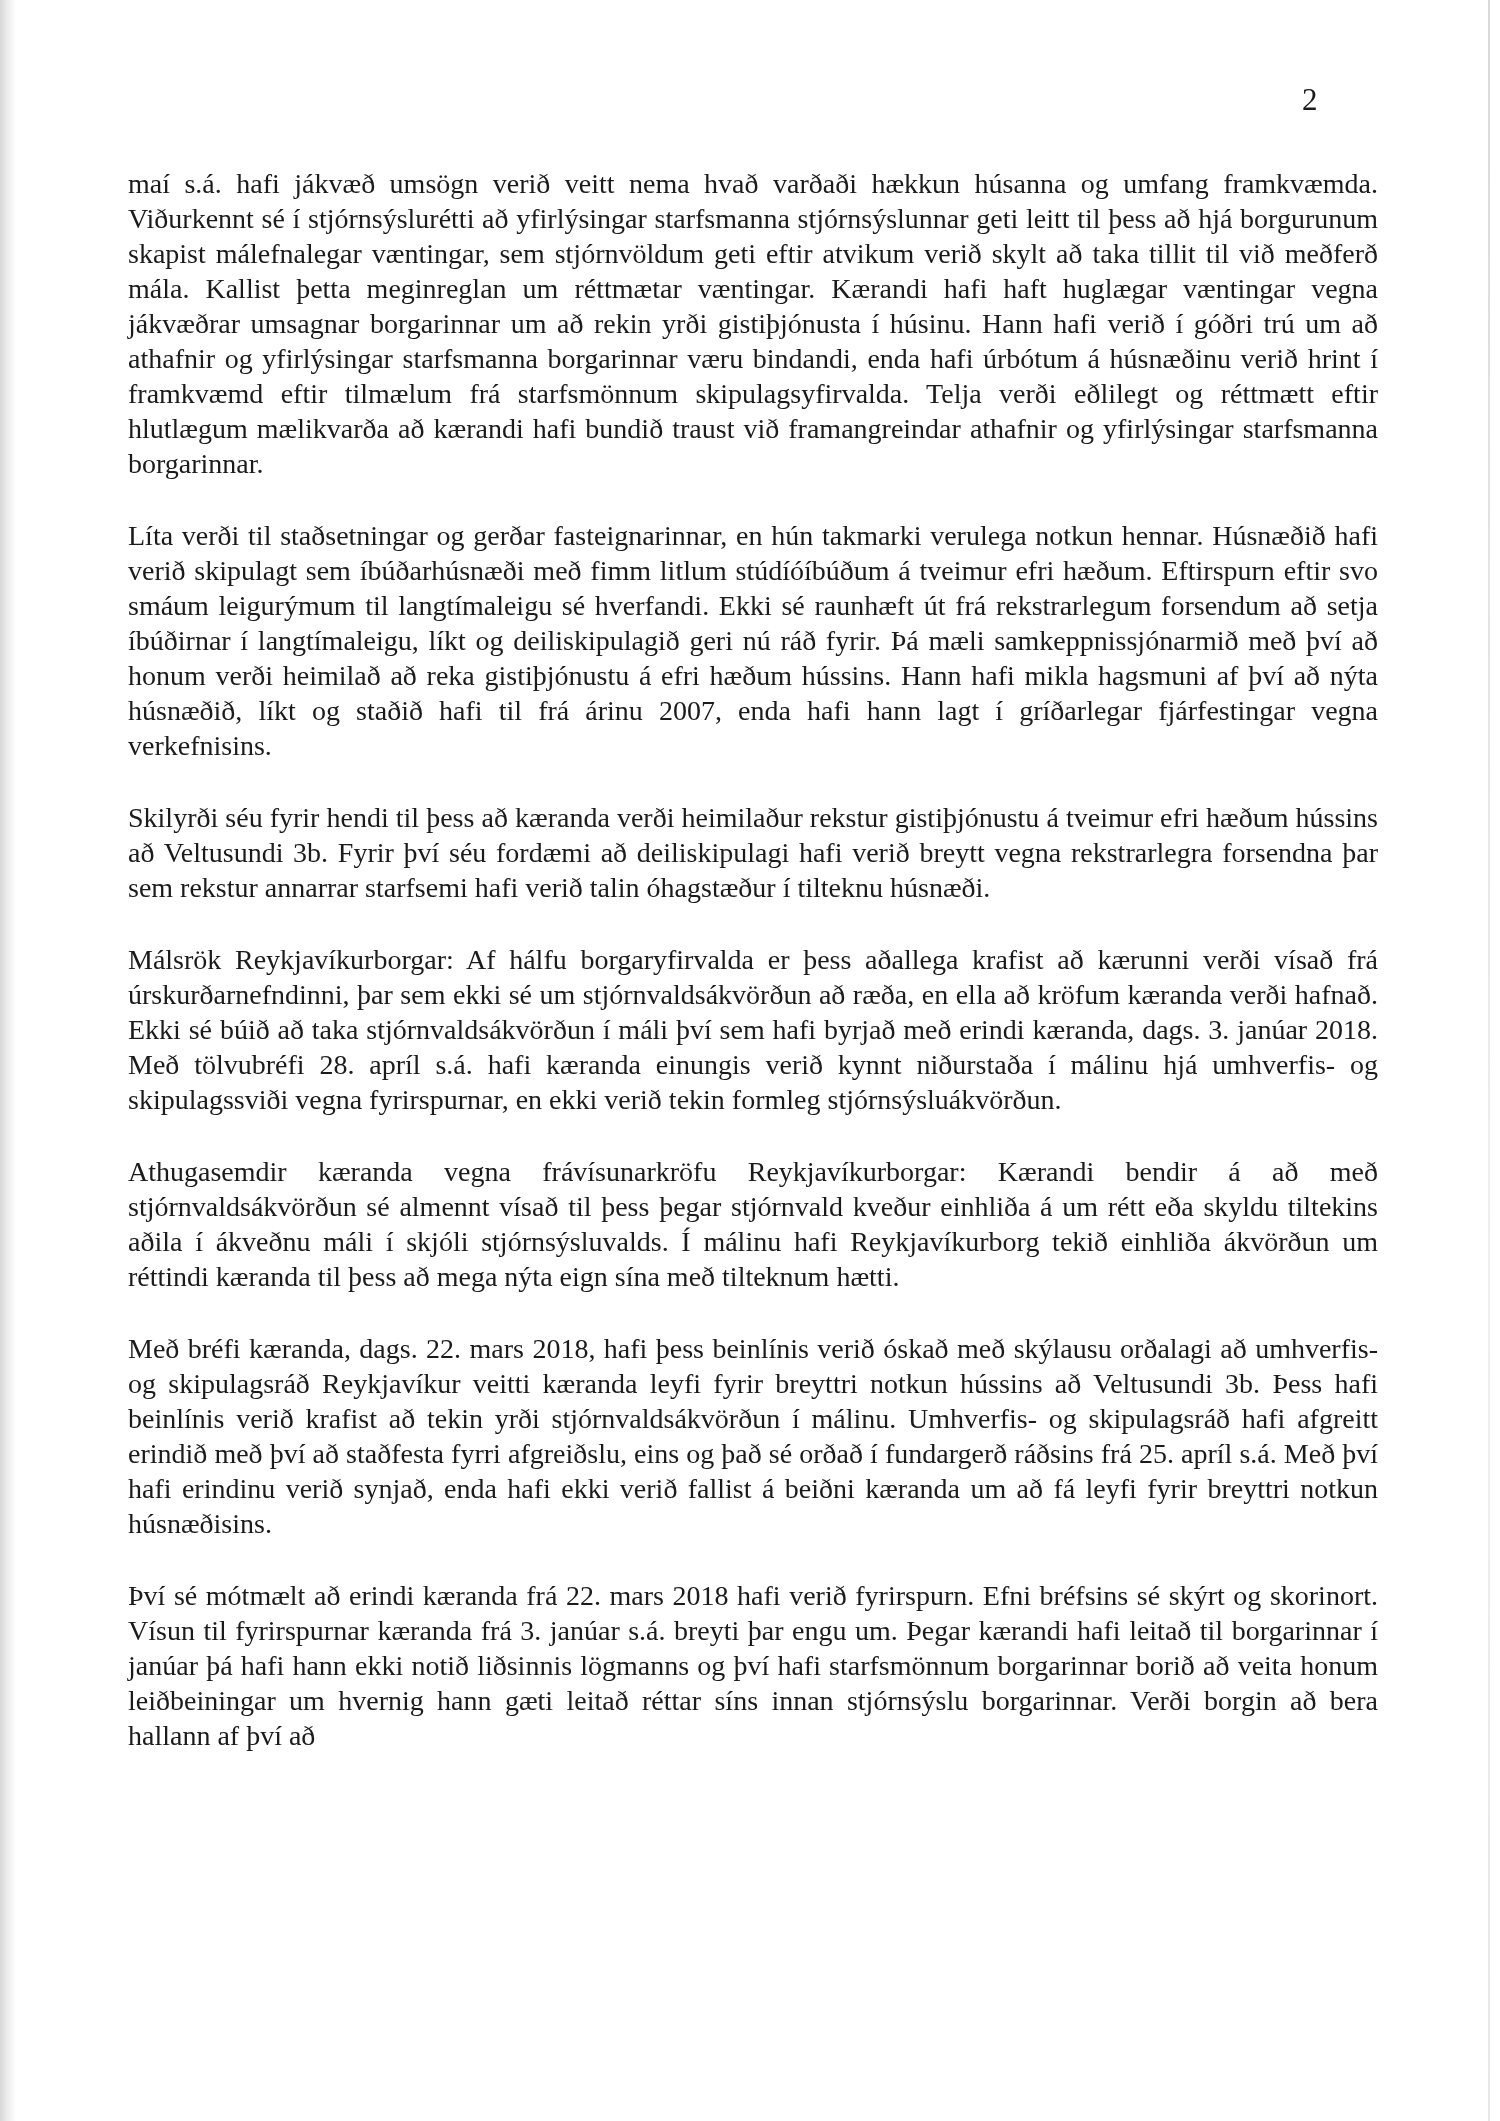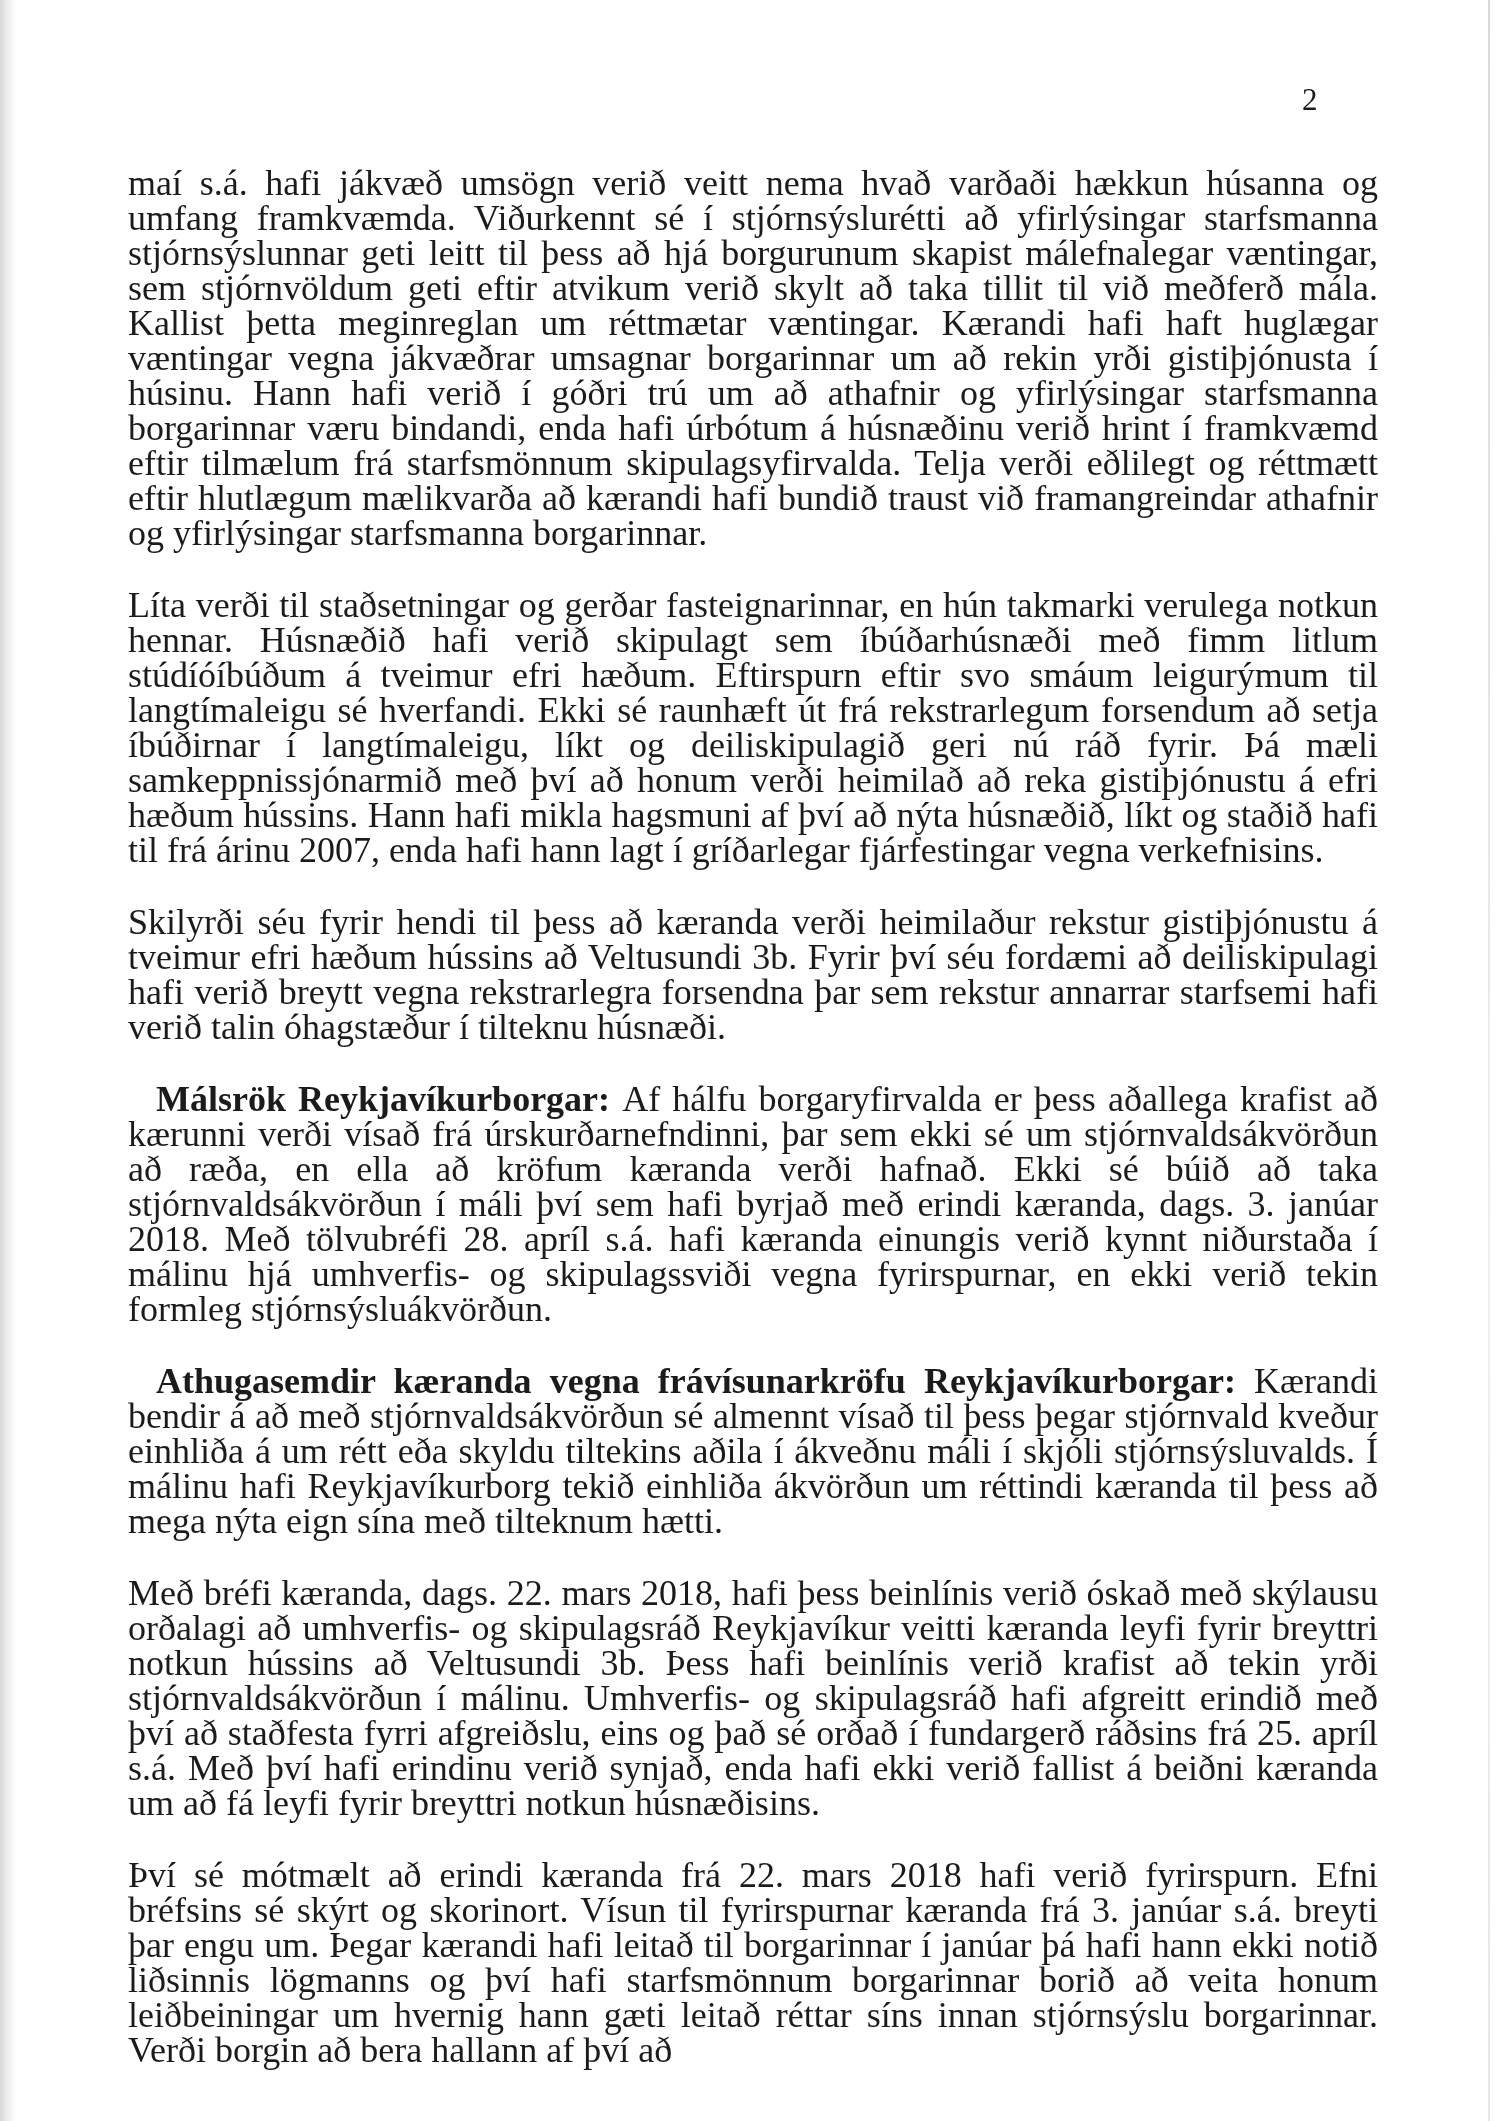--- a/index.html
+++ b/index.html
@@ -38,31 +38,30 @@
     left: 1302px;
     font-size: 31px;
     line-height: 35px;
     color: #1b1b1b;
   }
   .content {
     position: absolute;
     top: 166px;
     left: 128px;
     width: 1250px;
-    font-size: 36px;
+    font-size: 28px;
     line-height: 35px;
     text-align: justify;
   }
   .content p {
     margin: 0 0 37px 0;
     padding: 0;
   }
   .lead {
-    font-weight: bold;
-    margin-left: 28px;
+    font-weight: normal;
   }
 </style>
 </head>
 <body>
 
 <div class="scan-edge-left"></div>
 <div class="scan-edge-right"></div>
 
 <div class="page-number">2</div>
 

